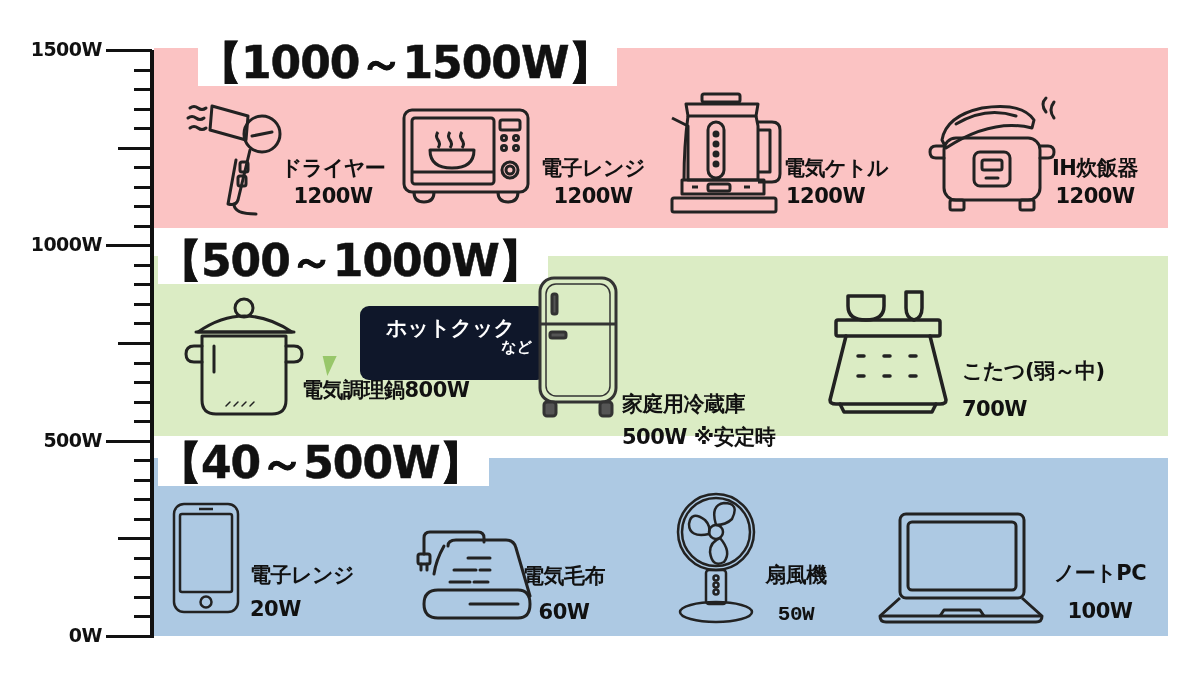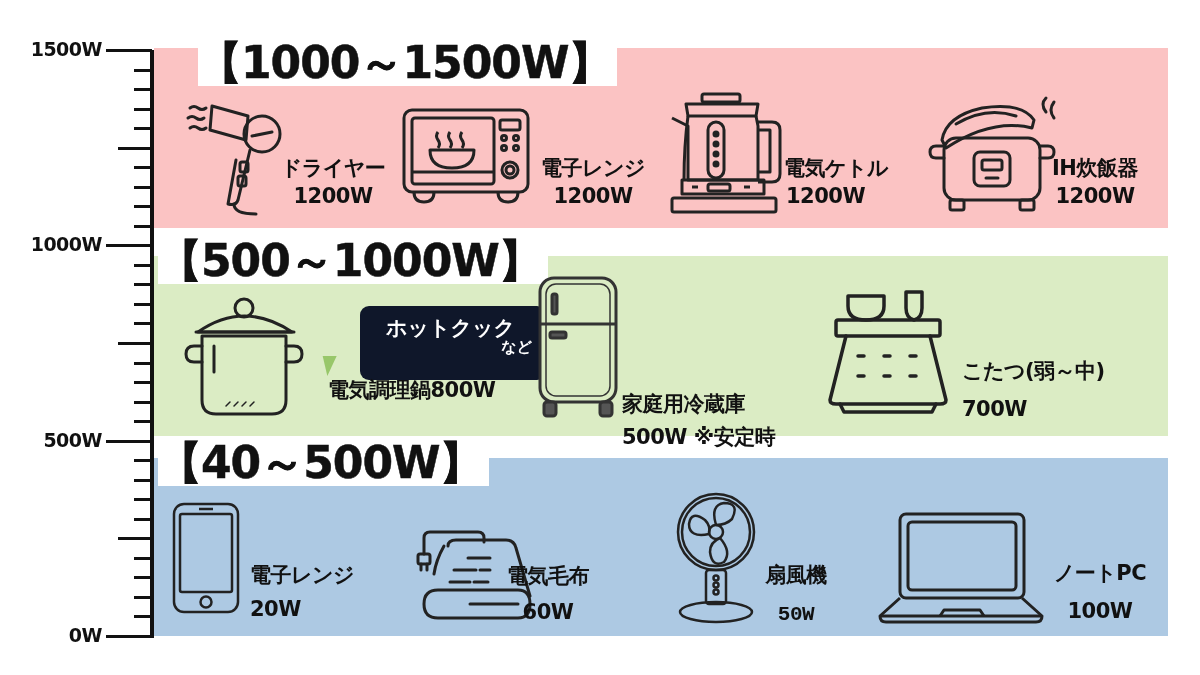--- a/index.html
+++ b/index.html
@@ -170,21 +170,21 @@
       <path d="M104 50 h8 q8 0 8 8 q0 8 -8 8 h-8"></path>
     <line x1="32" y1="50" x2="32" y2="76"></line>
     <path d="M44 110 l4 -4 M52 110 l4 -4 M60 110 l4 -4 M68 110 l4 -4" stroke-width="1.5"></path>
   </svg>
 </div>
 <div class="bubble-tail"></div>
 <div class="bubble">
   <div style="position:absolute;left:26px;top:8px;font-size:21px;">ホットクック</div>
   <div style="position:absolute;right:14px;top:32px;font-size:15px;">など</div>
 </div>
-<div class="item-label" style="left:302px;top:376px;margin-left:26px;">
+<div class="item-label" style="left:302px;top:376px;">
   <div>電気調理鍋800W</div>
 </div>
 
 <div class="icon" style="left:538px;top:276px;">
   <svg width="82" height="144" viewBox="0 0 82 144" fill="none" stroke="#333" stroke-width="3" stroke-linejoin="round">
     <rect x="2" y="2" width="76" height="124" rx="14" fill="#dbecc4"></rect>
     <rect x="8" y="8" width="64" height="112" rx="10" stroke-width="1.5"></rect>
     <line x1="2" y1="48" x2="78" y2="48"></line>
     <rect x="14" y="18" width="5" height="20" rx="2" fill="#555"></rect>
     <rect x="12" y="56" width="16" height="6" rx="2" fill="#555"></rect>
@@ -240,21 +240,21 @@
     <path d="M20 60 q2 -14 10 -28"></path>
     <line x1="54" y1="44" x2="76" y2="44"></line>
       <line x1="40" y1="56" x2="62" y2="56"></line>
       <line x1="66" y1="56" x2="76" y2="56"></line>
       <line x1="36" y1="68" x2="56" y2="68"></line>
       <line x1="60" y1="68" x2="74" y2="68"></line>
     <path d="M24 76 h80 q12 0 12 14 q0 14 -12 14 h-80 q-14 0 -14 -14 q0 -14 14 -14 z"></path>
     <line x1="56" y1="90" x2="104" y2="90"></line>
   </svg>
 </div>
-<div class="item-label center" style="left:506px;top:558px;width:84px;line-height:36px;">
+<div class="item-label center" style="left:522px;top:558px;width:84px;line-height:36px;">
   <div>電気毛布</div>
   <div>60W</div>
 </div>
 
 <div class="icon" style="left:676px;top:492px;">
   <svg width="80" height="134" viewBox="0 0 80 134" fill="none" stroke="#222" stroke-width="2.5" stroke-linejoin="round">
     <circle cx="40" cy="40" r="38"></circle>
       <circle cx="40" cy="40" r="34"></circle>
     <circle cx="40" cy="40" r="7"></circle>
     <path d="M40 33 q-6 -20 8 -22 q16 0 8 16 q-6 6 -16 6"></path>

